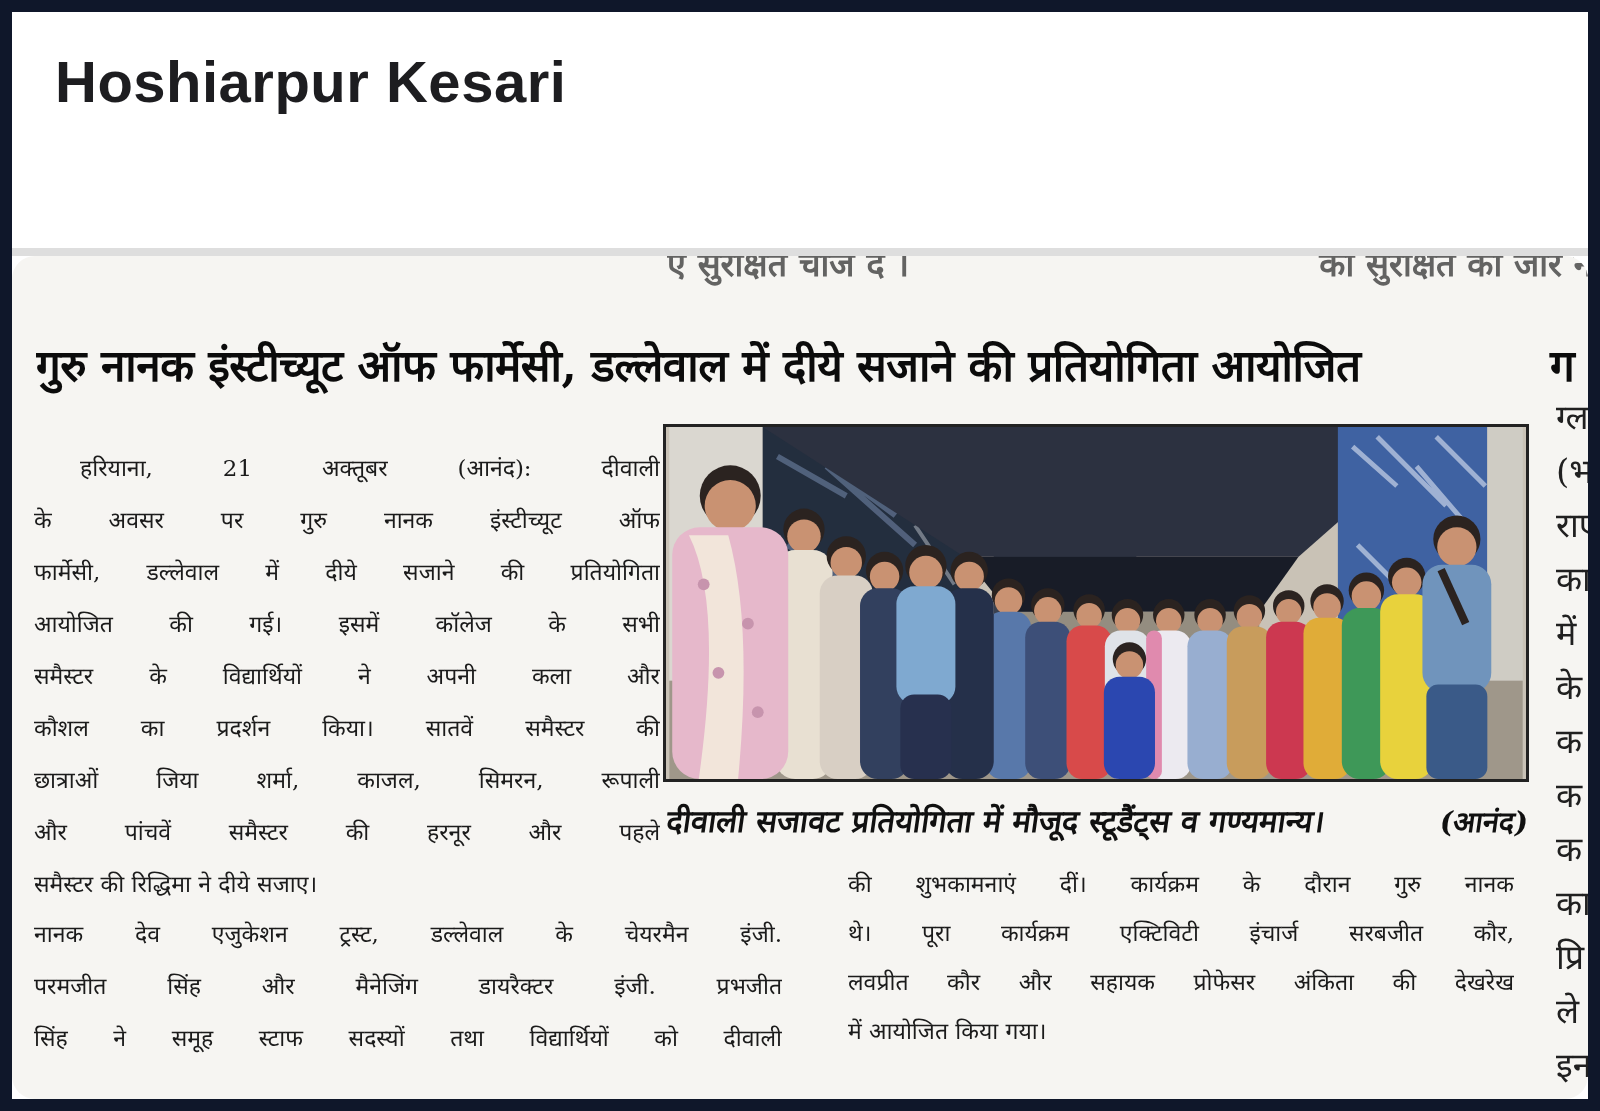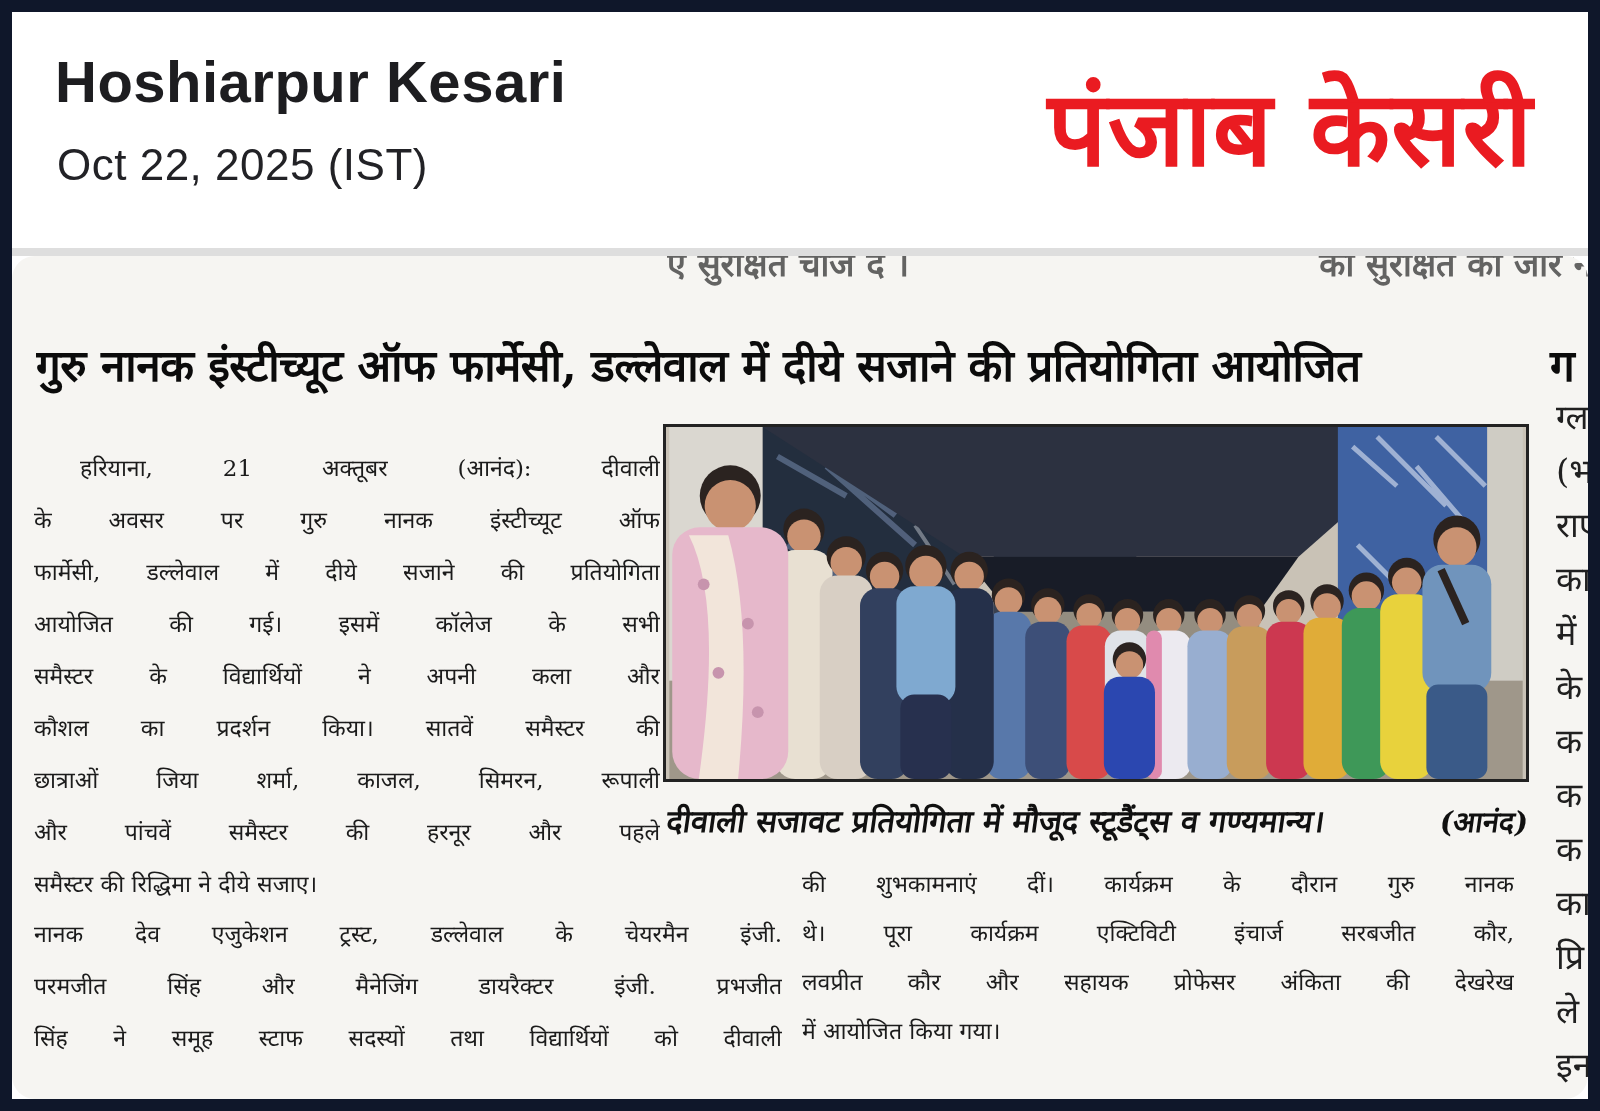--- a/index.html
+++ b/index.html
@@ -52,21 +52,21 @@
   .bodycol{position:absolute;font-size:23px;color:#1b1b1b;}
   .bodycol .bl{
     height:52px;line-height:52px;white-space:nowrap;overflow:hidden;
     text-align:justify;text-align-last:justify;
   }
   .bodycol .bl.last{text-align-last:left;}
   .bodycol .bl.indent{text-indent:46px;}
   .para1{left:22px;top:186px;width:626px;}
   .para2{left:22px;top:652px;width:748px;}
   .rightcol{left:790px;top:604px;width:712px;}
-  .rightcol .bl{height:49px;line-height:49px;}
+  .rightcol .bl{height:49px;line-height:49px;margin-left:46px;}
   
   .photo{
     position:absolute;left:651px;top:168px;width:866px;height:358px;
     border:3px solid #222;box-sizing:border-box;background:#c9c2b6;overflow:hidden;
   }
   .caption-row{
     position:absolute;left:655px;top:538px;width:862px;height:52px;
     display:flex;justify-content:space-between;align-items:center;
   }
   .caption{
@@ -81,22 +81,20 @@
   }
   .side-frags div{height:54px;line-height:54px;white-space:nowrap;}
 </style>
 </head>
 <body>
 
 <div class="canvas">
 
   <div class="header">
     <div class="src-title">Hoshiarpur Kesari</div>
-    <div class="src-date">Oct 22, 2025 (IST)</div>
-    <div class="masthead">पंजाब केसरी</div>
   </div>
   <div class="divider"></div>
 
   <div class="clip">
 
     <div class="top-frag frag-left">
       <span>ए सुरक्षित चार्ज दें ।</span>
     </div>
     <div class="top-frag frag-right">
       <span>की सुरक्षित की जार न</span>

